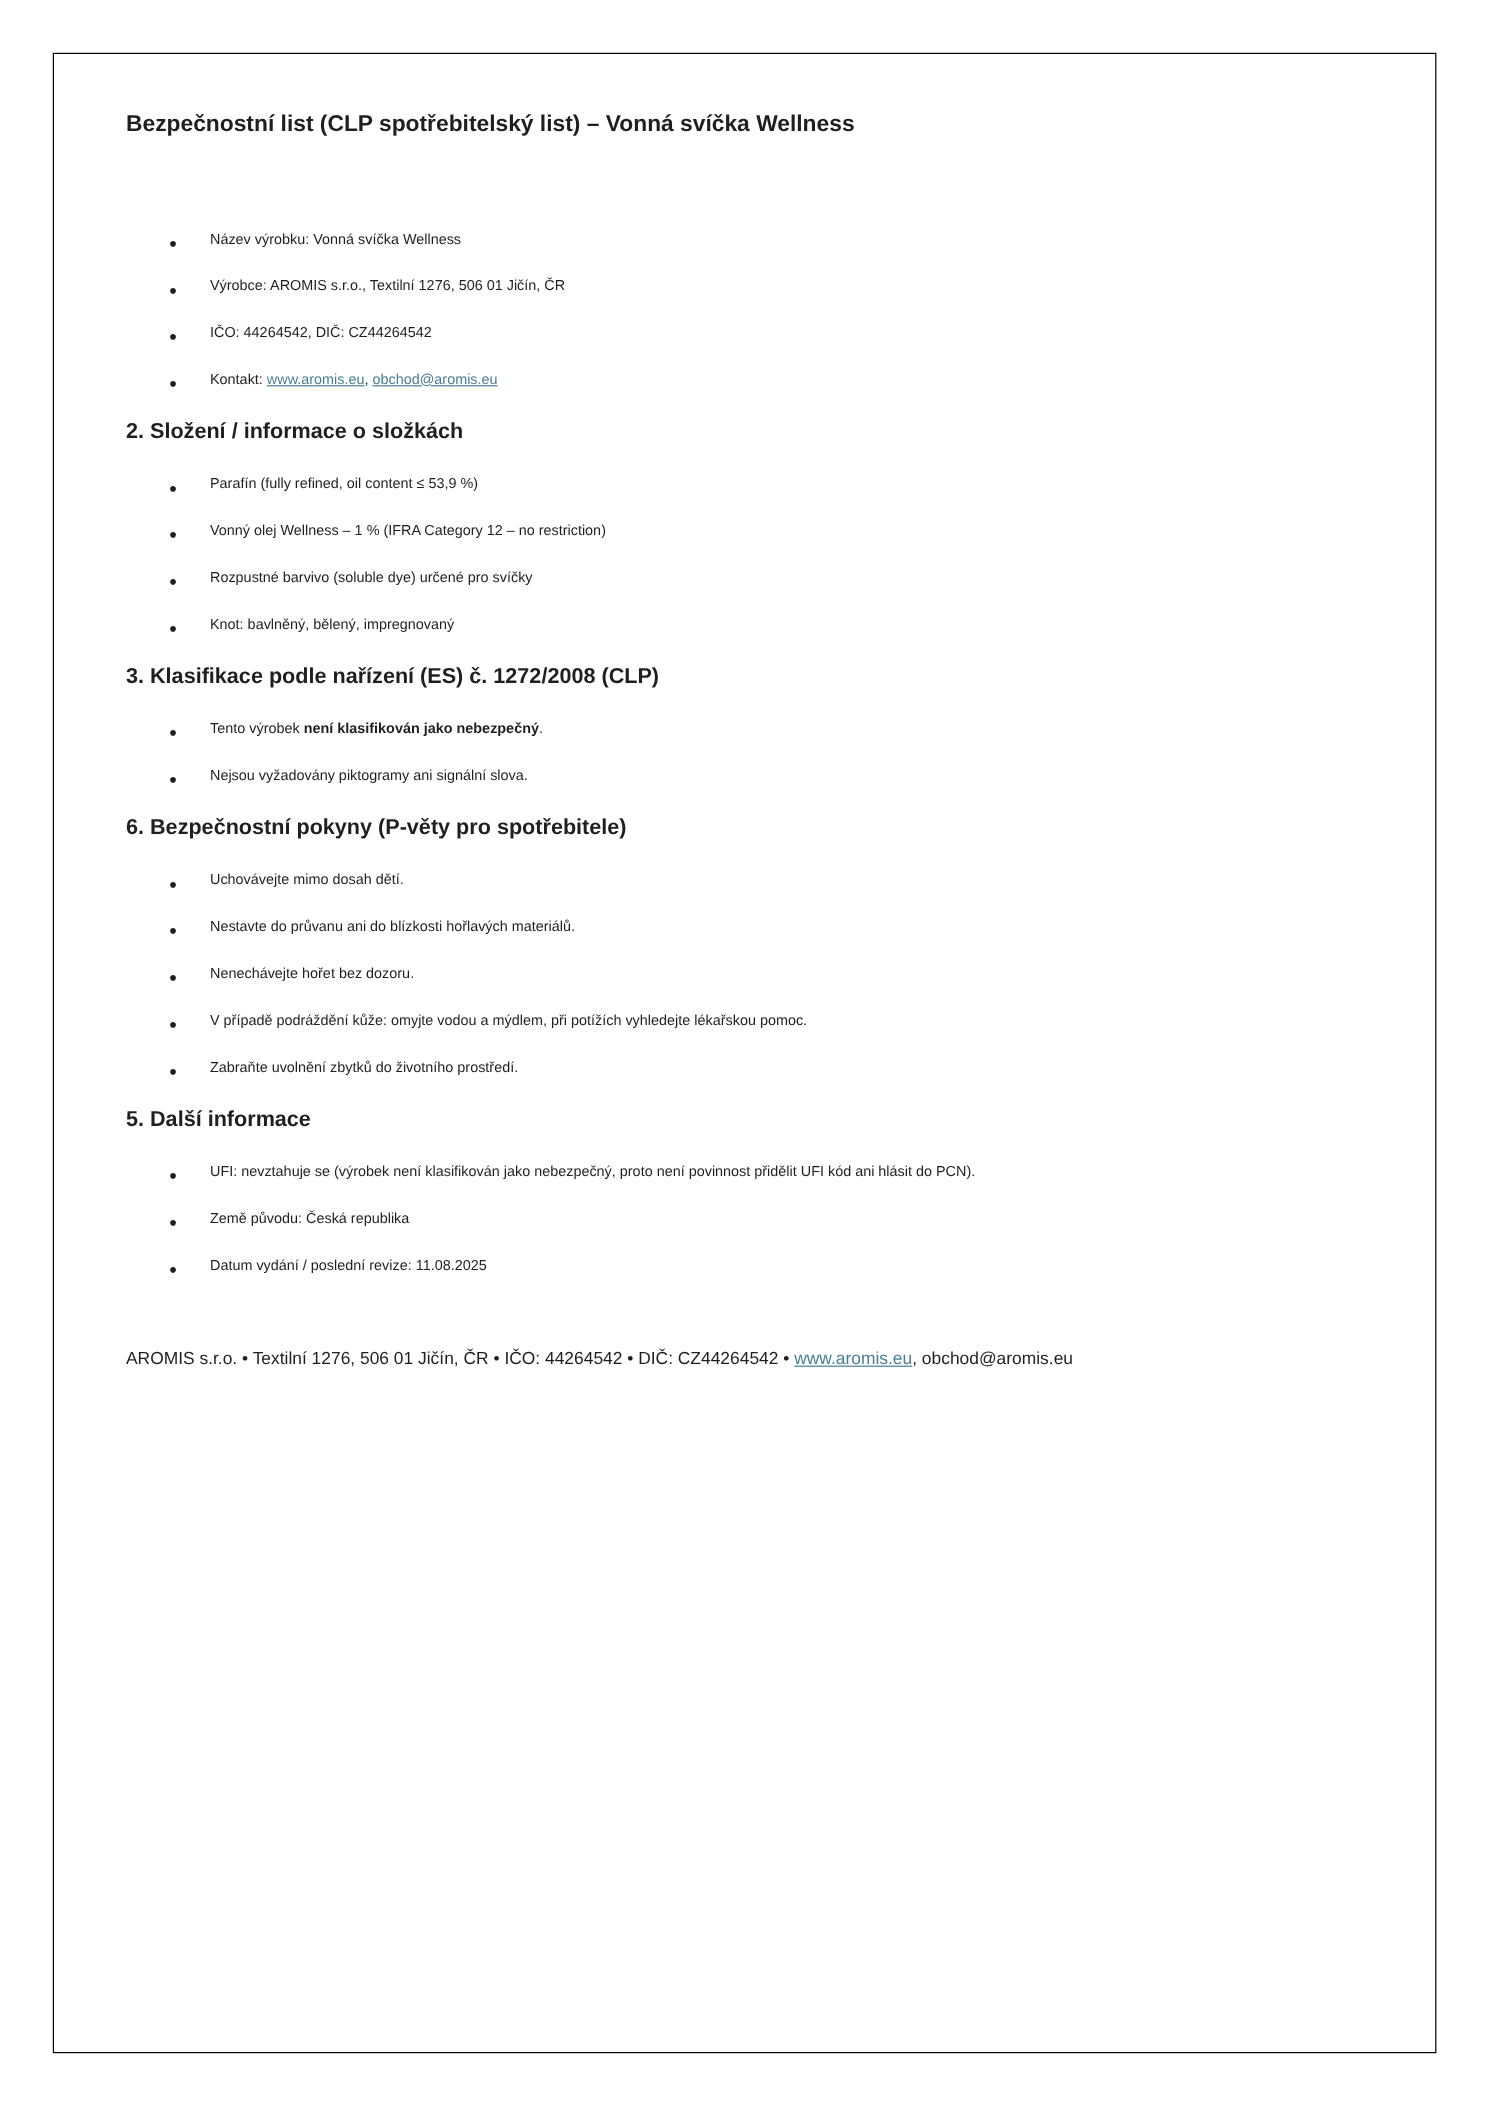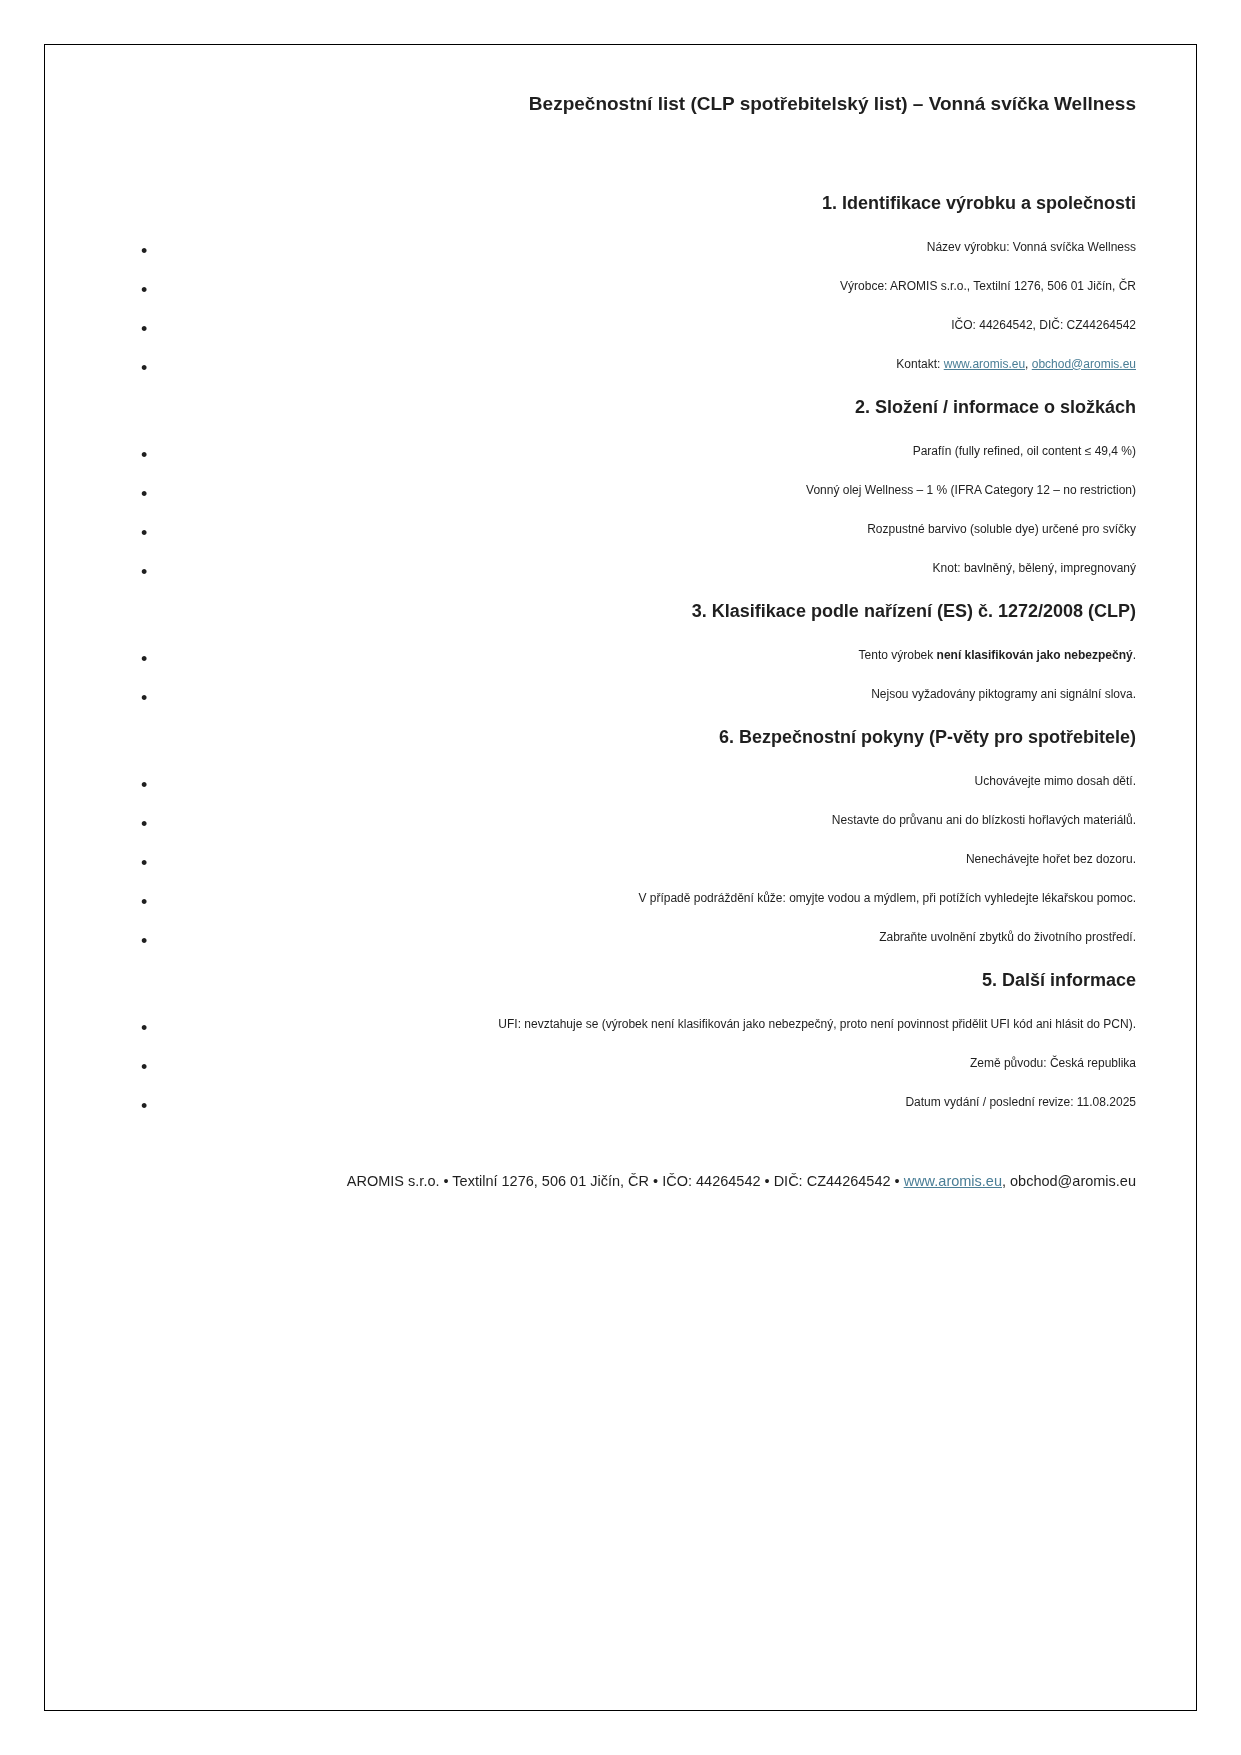--- a/index.html
+++ b/index.html
@@ -8,21 +8,20 @@
     padding: 0;
     background: #ffffff;
   }
   .page {
     position: relative;
     width: 1241px;
     height: 1755px;
     background: #ffffff;
     font-family: "Liberation Sans", sans-serif;
     color: var(--text-color, #1f1f1f);
-    text-align: right;
   }
   .frame {
     position: absolute;
     left: 44px;
     top: 44px;
     width: 1153px;
     height: 1667px;
     border: 1px solid var(--border-color, #000000);
     padding: 46px 60px 40px 60px;
     overflow: hidden;
@@ -72,30 +71,29 @@
     color: var(--text-color, #1f1f1f);
   }
 </style>
 </head>
 <body>
 
 <div class="page">
   <div class="frame">
     <h1 class="doc-title">Bezpečnostní list (CLP spotřebitelský list) – Vonná svíčka Wellness</h1>
     <div id="sections">
-        <h2 class="section-heading">1. Identifikace výrobku a společnosti</h2>
         <ul class="bullet-list">
           <li class="bullet-item"><span>Název výrobku: Vonná svíčka Wellness</span></li>
           <li class="bullet-item"><span>Výrobce: AROMIS s.r.o., Textilní 1276, 506 01 Jičín, ČR</span></li>
           <li class="bullet-item"><span>IČO: 44264542, DIČ: CZ44264542</span></li>
           <li class="bullet-item"><span>Kontakt: </span><a href="#" class="doc-link">www.aromis.eu</a><span>, </span><a href="#" class="doc-link">obchod@aromis.eu</a></li>
         </ul>
         <h2 class="section-heading">2. Složení / informace o složkách</h2>
         <ul class="bullet-list">
-          <li class="bullet-item"><span>Parafín (fully refined, oil content ≤ 49,4 %)</span></li>
+          <li class="bullet-item"><span>Parafín (fully refined, oil content ≤ 53,9 %)</span></li>
           <li class="bullet-item"><span>Vonný olej Wellness – 1 % (IFRA Category 12 – no restriction)</span></li>
           <li class="bullet-item"><span>Rozpustné barvivo (soluble dye) určené pro svíčky</span></li>
           <li class="bullet-item"><span>Knot: bavlněný, bělený, impregnovaný</span></li>
         </ul>
         <h2 class="section-heading">3. Klasifikace podle nařízení (ES) č. 1272/2008 (CLP)</h2>
         <ul class="bullet-list">
           <li class="bullet-item"><span>Tento výrobek </span><span class="bold">není klasifikován jako nebezpečný</span><span>.</span></li>
           <li class="bullet-item"><span>Nejsou vyžadovány piktogramy ani signální slova.</span></li>
         </ul>
         <h2 class="section-heading">6. Bezpečnostní pokyny (P-věty pro spotřebitele)</h2>

